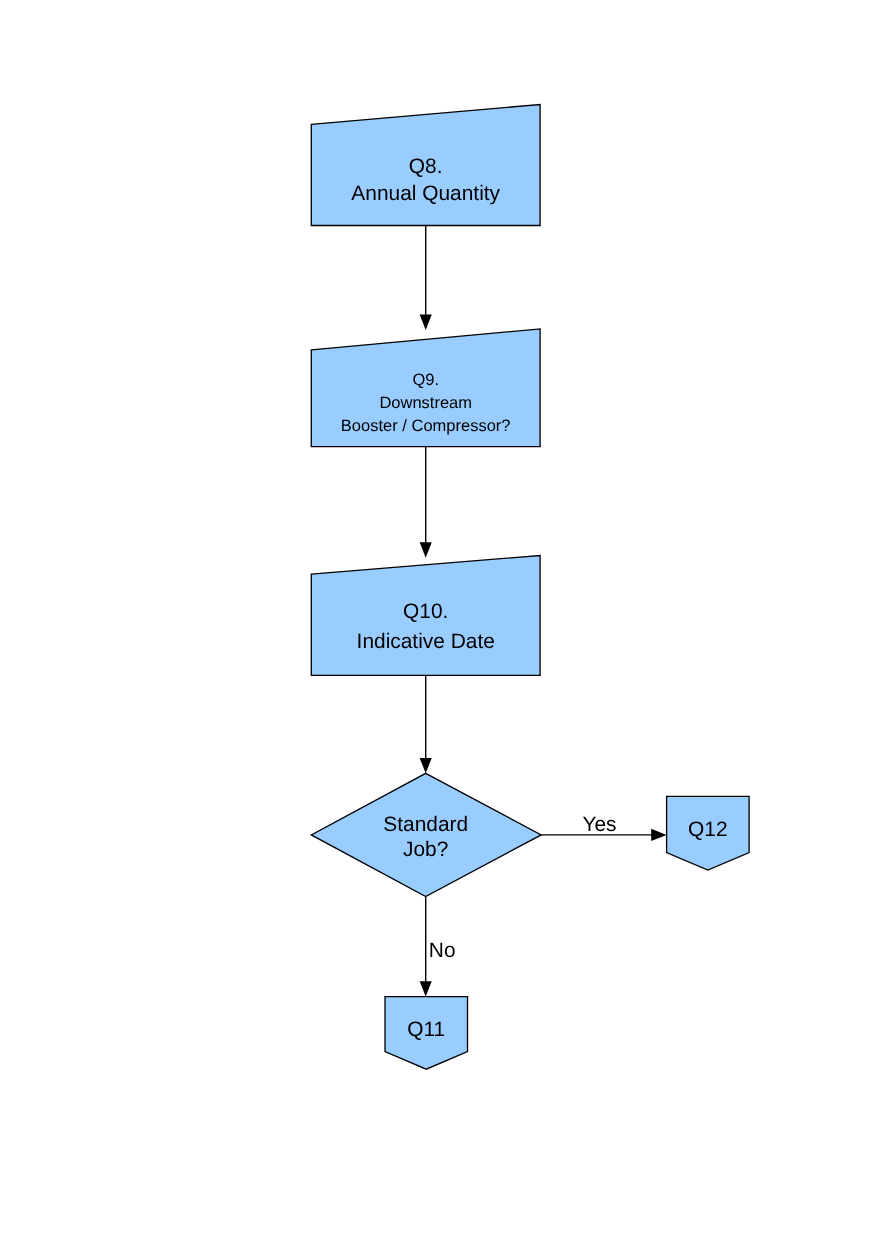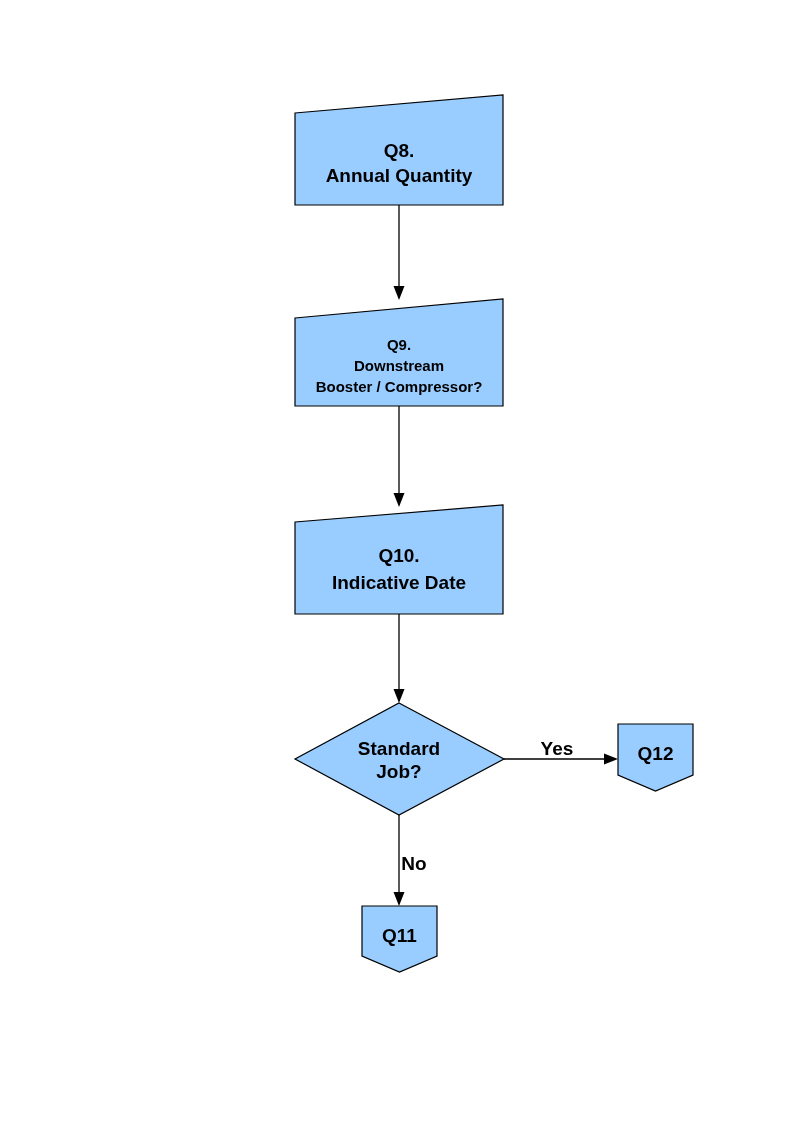--- a/index.html
+++ b/index.html
@@ -10,25 +10,24 @@
   }
   body {
     width: 794px;
     height: 1123px;
     font-family: "Liberation Sans", sans-serif;
     position: relative;
     overflow: hidden;
   }
   #flow-root {
     position: absolute;
-    left: 12px;
+    left: 0;
     top: 0;
     width: 656px;
     height: 1123px;
-    font-weight: bold;
   }
   svg.flow-canvas {
     display: block;
     width: 794px;
     height: 1123px;
   }
   .node-shape {
     fill: #99ccff;
     stroke: #000000;
     stroke-width: 1.2;

